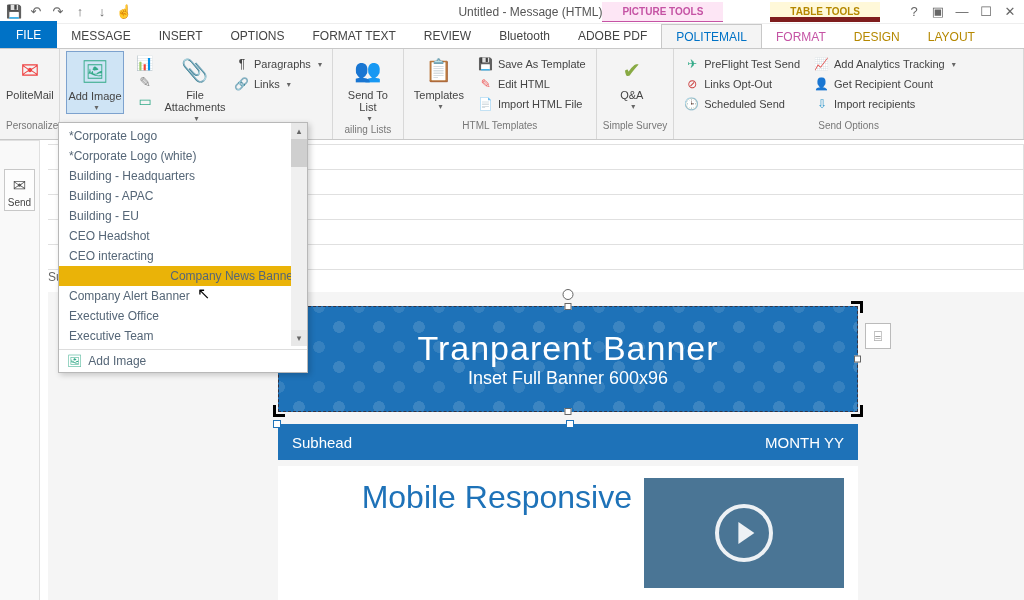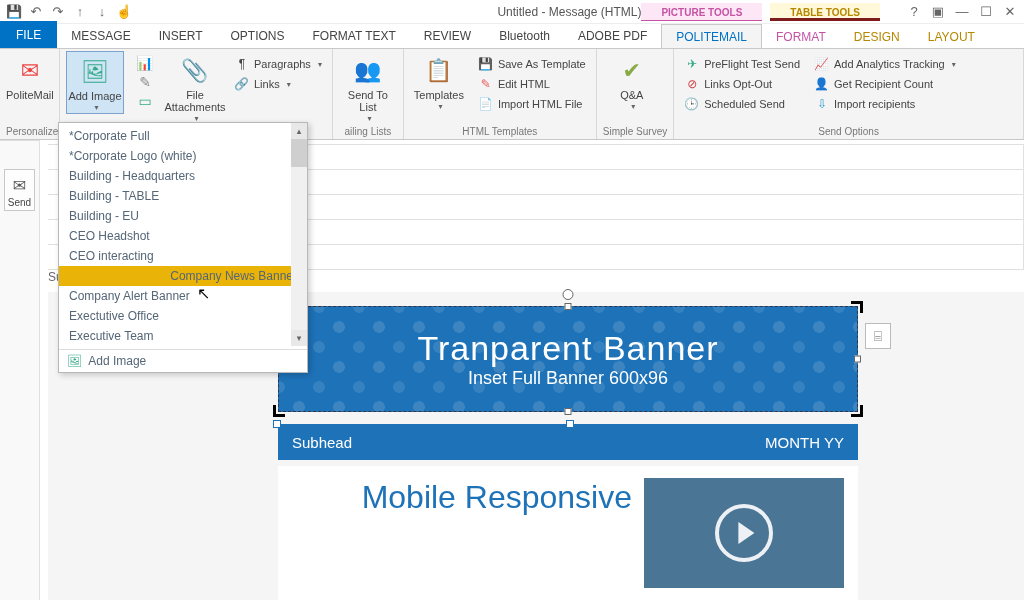--- a/index.html
+++ b/index.html
@@ -7,37 +7,37 @@
 
 
 .titlebar { height:24px; display:flex; align-items:center; background:#fff; border-bottom:1px solid #eee; }
 .qat { display:flex; align-items:center; padding-left:6px; gap:6px; }
 .qat .icn { width:16px; height:16px; display:flex; align-items:center; justify-content:center; color:#666; font-size:13px; }
 .title-center { flex:1; text-align:right; color:#555; font-size:12px; }
 .title-right { display:flex; align-items:center; gap:4px; padding-right:4px; }
 .contextual-tabs { display:flex; gap:8px; margin-right:20px; }
 .ctx-tab { padding:2px 20px 0; font-size:10px; font-weight:600; border-top:2px solid transparent; }
 .ctx-pic { color:#c553a4; background:#fde6f5; border-bottom:1px solid #c553a4; }
-.ctx-tbl { color:#b58800; background:#fff8d9; border-bottom:3px solid #7f1d1d; }
+.ctx-tbl { color:#b58800; background:#fff8d9; border-bottom:5px solid #7f1d1d;margin-left:39px; }
 .winbtn { width:20px; height:18px; display:flex; align-items:center; justify-content:center; color:#666; font-size:13px; }
 
 
 .tabrow { height:24px; display:flex; align-items:flex-end; background:#fff; }
 .file-tab { background:#0072c6; color:#fff; padding:4px 16px; font-size:12px; height:27px; display:flex; align-items:center; }
 .rtab { padding:4px 14px; font-size:12px; color:#444; height:24px; display:flex; align-items:center; }
 .rtab.active { color:#0072c6; border:1px solid #c8c8c8; border-bottom:none; background:#f4f4f4; }
 .ctx-subtab { padding:4px 14px; font-size:12px; color:#444; }
 .ctx-pic-s { color:#c553a4; }
 .ctx-tbl-s { color:#b58800; }
 
 
 .ribbon { height:92px; background:#f4f4f4; border-top:1px solid #c8c8c8; border-bottom:1px solid #c8c8c8; display:flex; position:relative; }
 .rgroup { border-right:1px solid #d8d8d8; padding:2px 6px 0; display:flex; flex-direction:column; height:100%; }
 .rgroup-body { flex:1; display:flex; align-items:flex-start; gap:6px; }
-.rgroup-label { text-align:center; font-size:10px; color:#777; padding-bottom:2px; }
+.rgroup-label { text-align:center; font-size:10px; color:#777; padding-bottom:8px; }
 .bigbtn { display:flex; flex-direction:column; align-items:center; justify-content:flex-start; width:58px; padding-top:4px; gap:2px; font-size:11px; color:#444; text-align:center; line-height:1.1; }
 .bigbtn.active { background:#cfe4f5; border:1px solid #7da2ce; }
 .bigbtn .bicon { width:32px; height:32px; display:flex; align-items:center; justify-content:center; font-size:22px; }
 .smallstack { display:flex; flex-direction:column; gap:2px; padding-top:4px; }
 .smallbtn { display:flex; align-items:center; gap:4px; font-size:11px; color:#444; padding:1px 4px; white-space:nowrap; }
 .smallbtn .sicon { width:16px; height:16px; display:inline-flex; align-items:center; justify-content:center; font-size:12px; }
 .dd::after { content:"▾"; font-size:8px; margin-left:3px; color:#666; }
 
 
 .leftrail { position:absolute; left:0; top:140px; width:40px; height:460px; background:#f9f9f9; border-right:1px solid #e0e0e0; border-top:1px solid #e0e0e0; }
@@ -258,24 +258,24 @@
   <div class="fieldrow"></div>
   <div class="fieldrow"></div>
   <div class="fieldrow"></div>
   <div class="fieldrow"></div>
   <div class="fieldrow"></div>
 </div>
 <div class="subjectlabel">Su</div>
 
 <div class="dropdown">
   <div class="dd-items" id="dd-items">
-      <div class="dd-item">*Corporate Full</div>
+      <div class="dd-item">*Corporate Logo</div>
       <div class="dd-item">*Corporate Logo (white)</div>
       <div class="dd-item">Building - Headquarters</div>
-      <div class="dd-item">Building - TABLE</div>
+      <div class="dd-item">Building - APAC</div>
       <div class="dd-item">Building - EU</div>
       <div class="dd-item">CEO Headshot</div>
       <div class="dd-item">CEO interacting</div>
       <div class="dd-item hover">Company News Banner</div>
       <div class="dd-item">Company Alert Banner</div>
       <div class="dd-item">Exectutive Office</div>
       <div class="dd-item">Executive Team</div>
     </div>
   <div class="dd-footer">
     <span style="color:#3a8;">🖼</span>

